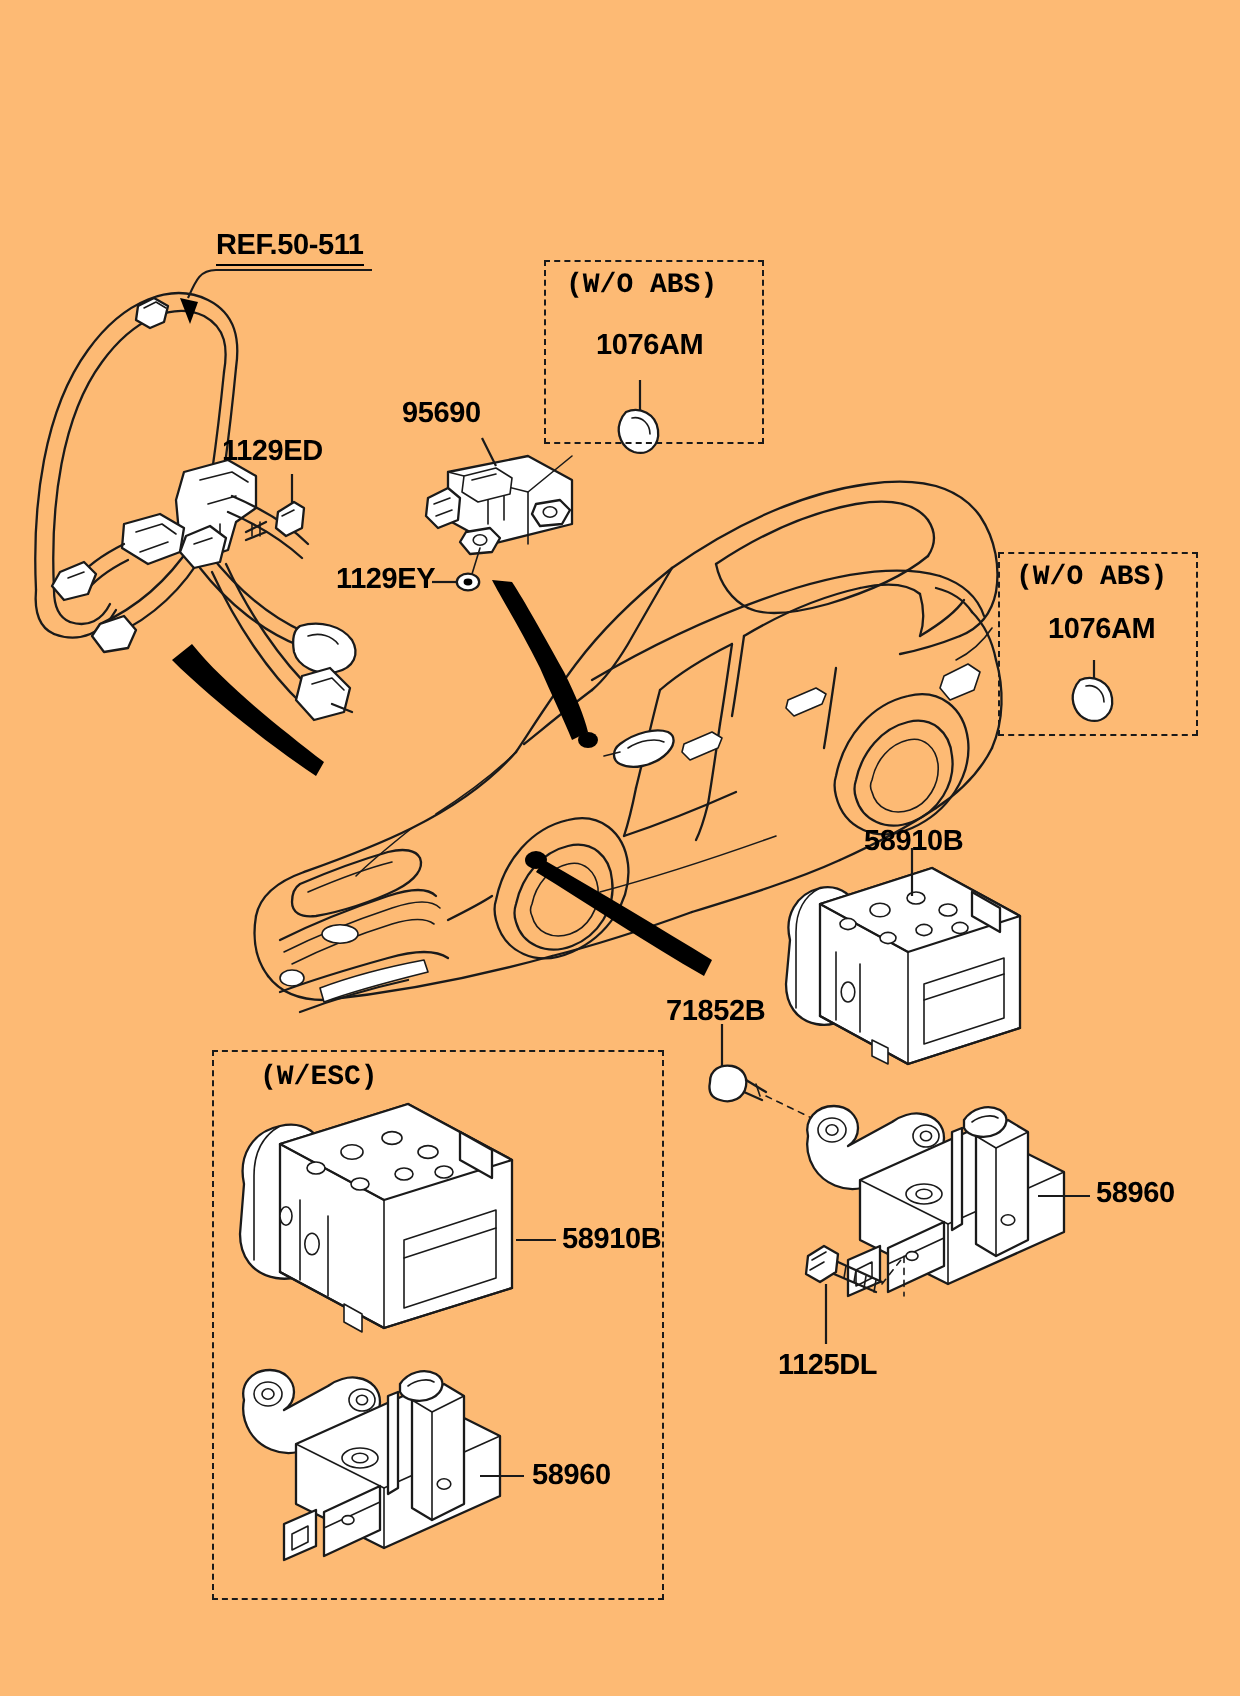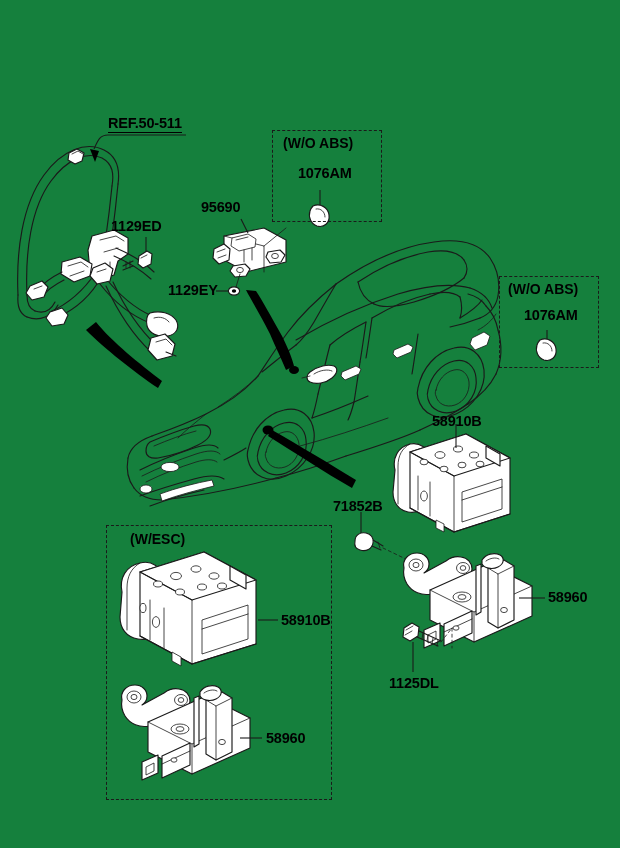--- a/index.html
+++ b/index.html
@@ -4,21 +4,21 @@
 <style>
   html, body {
     margin: 0;
     padding: 0;
     background: #ffffff;
   }
   #diagram-root {
     position: relative;
     width: 620px;
     height: 848px;
-    background: #15803d;
+    background: #fdba74;
     overflow: hidden;
     font-family: "Liberation Sans", sans-serif;
   }
   svg.layer {
     position: absolute;
     top: 0;
     left: 0;
     width: 620px;
     height: 848px;
   }
@@ -32,21 +32,21 @@
     letter-spacing: -0.2px;
   }
   .lbl-ref {
     font-size: 14.5px;
     font-weight: 700;
     border-bottom: 1.6px solid #000;
     padding-bottom: 1px;
   }
   .box-title {
     position: absolute;
-    font-family: Liberation Sans, sans-serif;
+    font-family: Liberation Mono, monospace;
     font-size: 14px;
     font-weight: 700;
     color: #000;
     white-space: nowrap;
   }
   .dashbox {
     position: absolute;
     border: 1.4px dashed #1a1a1a;
     background: transparent;
     box-sizing: border-box;

